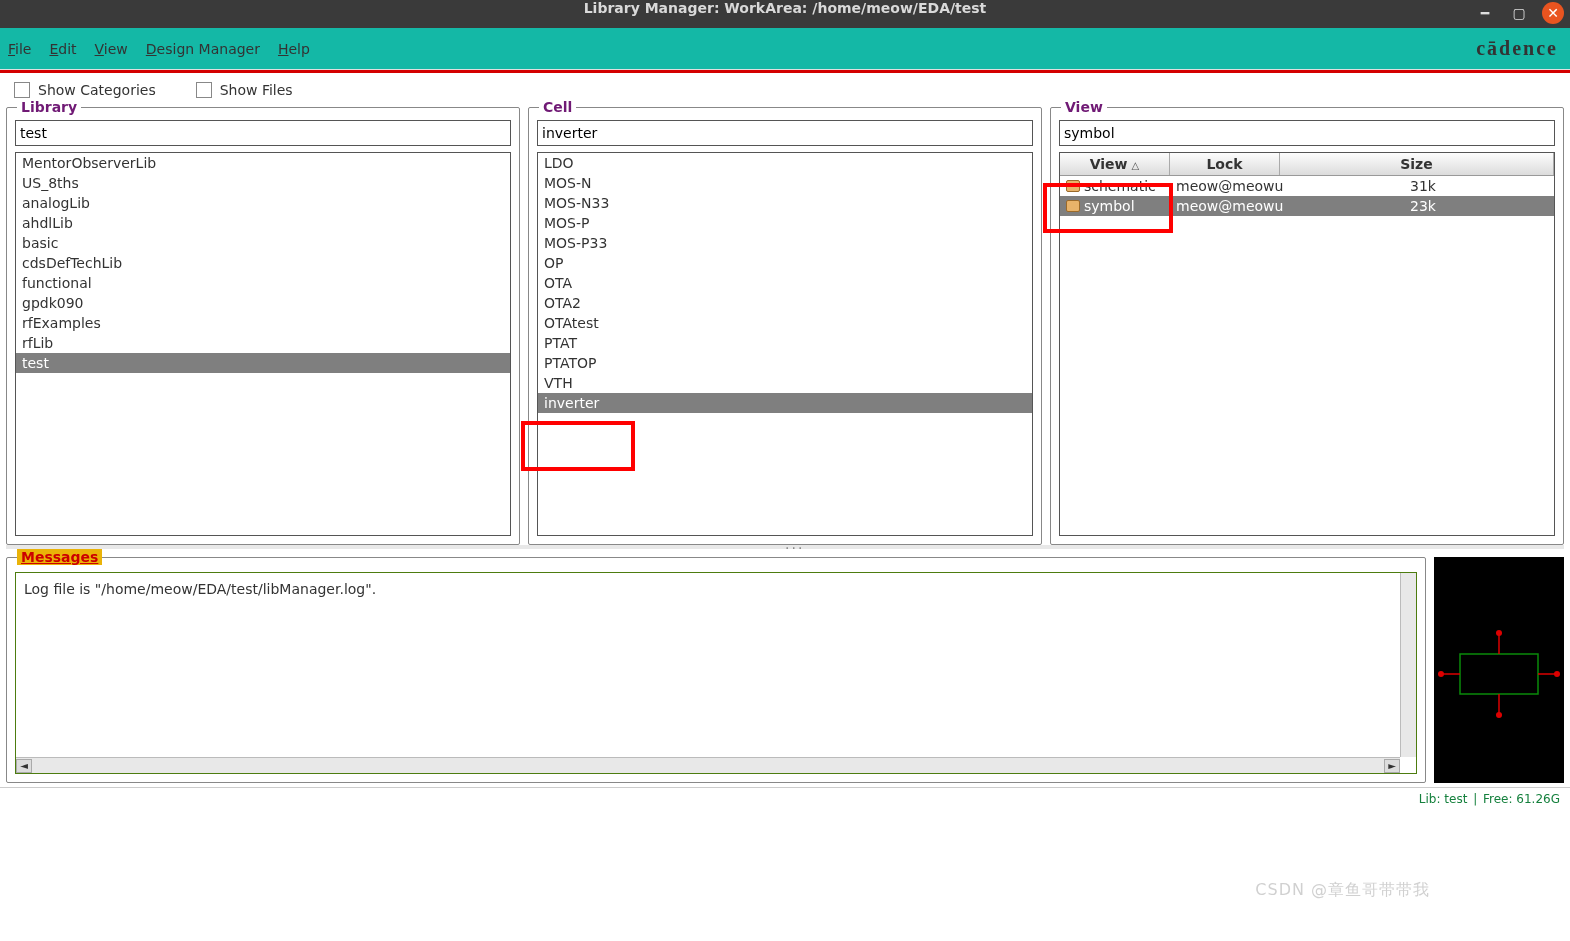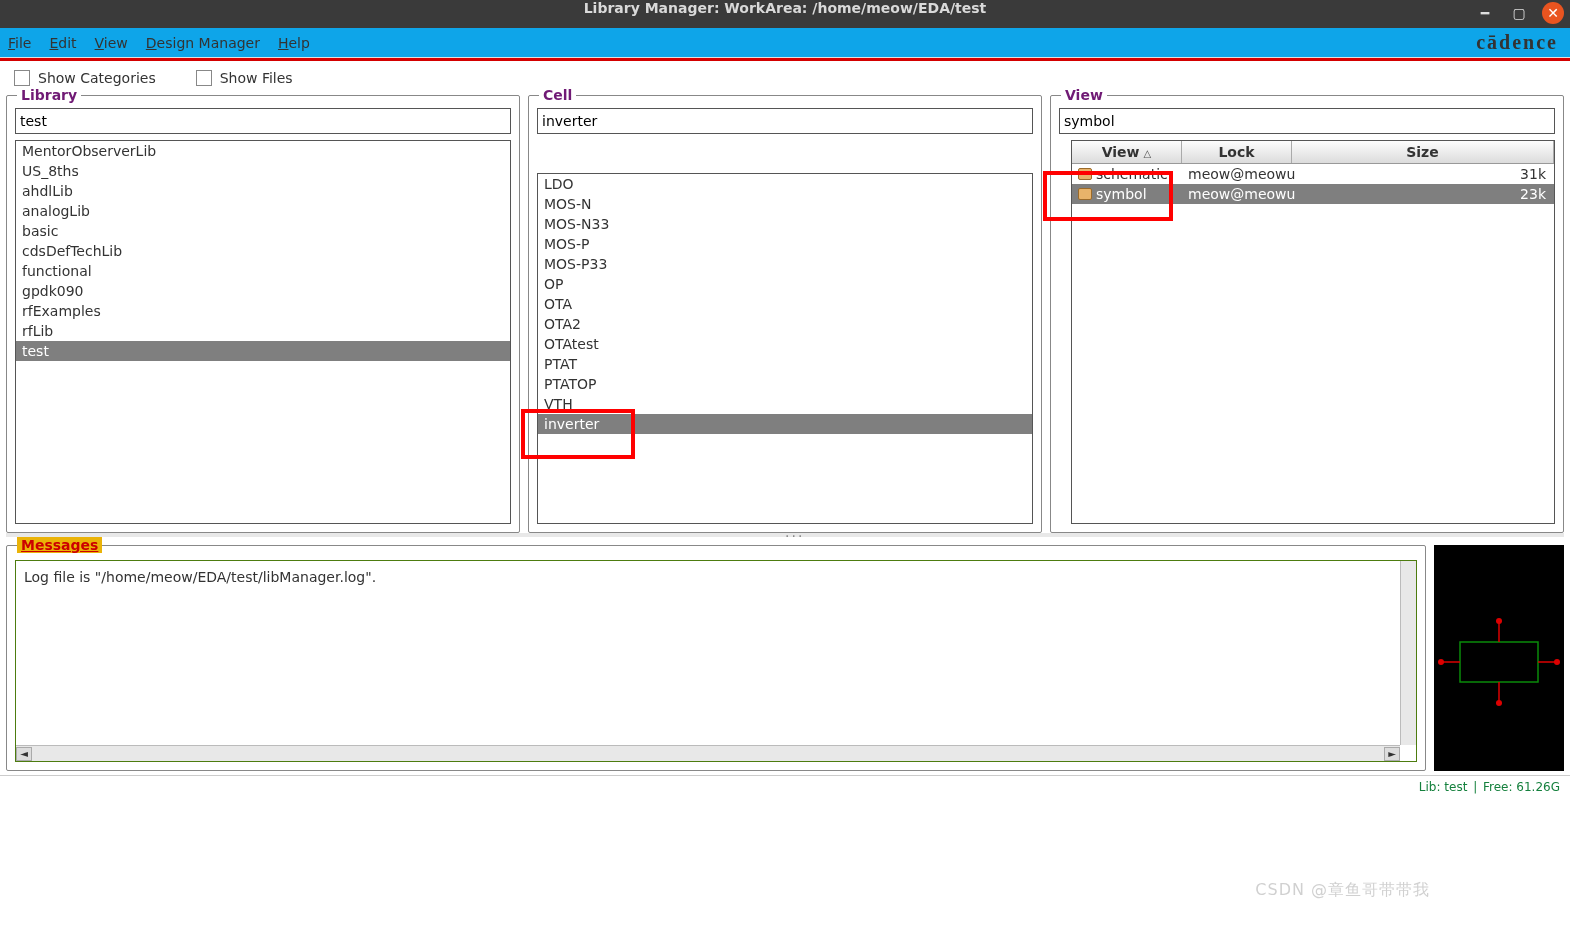--- a/index.html
+++ b/index.html
@@ -6,53 +6,53 @@
   body { margin: 0; background: #fff; font-size: 14px; color: #333; }
   .window { width: 1570px; display: flex; flex-direction: column; }
 
   
   .titlebar { height: 28px; background: #3a3a3a; color: #d9d9d9; display: flex; justify-content: center; position: relative; font-weight: bold; }
   .titlebar .controls { position: absolute; right: 6px; top: 2px; display: flex; gap: 12px; align-items: center; }
   .tbtn { width: 22px; height: 22px; display: flex; align-items: center; justify-content: center; font-size: 14px; color: #ddd; border-radius: 11px; }
   .tbtn.close { background: #e95420; color: #fff; font-weight: bold; }
 
   
-  .menubar { height: 30px; display: flex; align-items: center; padding: 0 8px; border-bottom: 1px solid #e0e0e0; background: #0ea5e9; position: relative; }
+  .menubar { height: 42px; display: flex; align-items: center; padding: 0 8px; border-bottom: 1px solid #e0e0e0; background: #14b8a6; position: relative; }
   .menuitem { margin-right: 18px; cursor: default; }
   .menuitem u { text-decoration: underline; }
   .brand { position: absolute; right: 12px; font-weight: bold; letter-spacing: 2px; font-size: 20px; color:#333; font-family: serif; }
   .redline { height: 3px; background: #d40000; }
 
   
   .optbar { height: 34px; display: flex; align-items: center; gap: 40px; padding: 0 14px; }
   .ck { display: flex; align-items: center; gap: 8px; }
   .ckbox { width: 16px; height: 16px; border: 1px solid #888; background: #fff; }
 
   
   .main { display: flex; padding: 0 6px; gap: 8px; }
   .panel { flex: 1; border: 1px solid #888; border-radius: 2px; position: relative; padding: 12px 8px 8px 8px; height: 438px; display:flex; flex-direction:column; }
   .panel .legend { position: absolute; top: -9px; left: 10px; background: #fff; padding: 0 4px; color: #701a75; font-weight: bold; font-size: 14px; }
   .filter { width: 100%; height: 26px; border: 1px solid #555; padding: 2px 4px; font-size: 14px; }
   .listbox { flex:1; margin-top: 6px; border: 1px solid #555; overflow: auto; background: #fff; }
   .listitem { padding: 2px 6px; white-space: nowrap; cursor: default; }
   .listitem.sel { background: #7f7f7f; color: #fff; }
 
   
-  .viewtable { flex:1; margin-top:6px; border:1px solid #555; background:#fff; position:relative; overflow:hidden;margin-left:12px;}
+  .viewtable { flex:1; margin-top:6px; border:1px solid #555; background:#fff; position:relative; overflow:hidden;}
   .vhead { display:flex; background: linear-gradient(#fdfdfd,#dcdcdc); border-bottom:1px solid #999;}
   .vhcell { border-right:1px solid #aaa; padding:3px 6px; font-weight:bold; text-align:center; position:relative; }
   .vhcell.view { width:110px; }
   .vhcell.lock { width:110px; }
   .vhcell.size { flex:1; }
   .sortarrow { font-size:10px; margin-left:4px; color:#555;}
   .vrow { display:flex; align-items:center; }
   .vcell { padding:2px 6px; }
   .vcell.view { width:110px; display:flex; align-items:center; gap:4px;}
   .vcell.lock { width:110px; }
-  .vcell.size { flex:1; text-align:right; padding-right:8px;padding-left:20px;}
+  .vcell.size { flex:1; text-align:center; padding-right:8px;padding-left:20px;}
   .vrow.sel { background:#7f7f7f; color:#fff; }
   .vicon { width:14px; height:12px; background:#e8b36a; border:1px solid #9b6a2a; border-radius:2px; display:inline-block;}
   
   .redbox { position:absolute; border:4px solid #f00; pointer-events:none; }
 
   
   .bottom { display:flex; padding:8px 6px 4px 6px; gap:8px; }
   .msgpanel { flex:1; border:1px solid #888; border-radius:2px; position:relative; padding:14px 8px 8px 8px; height: 226px; display:flex; flex-direction:column;}
   .msgpanel .legend { position:absolute; top:-9px; left:10px; background:#eab308; padding:0 4px; color:#c00; font-weight:bold;text-decoration:underline; }
   .msgbox { flex:1; border:1px solid #4d7c0f; background:#fff; padding:8px; overflow:auto; position:relative;}
@@ -104,33 +104,33 @@
   </div>
 
   <div class="main">
 
     <div class="panel">
       <div class="legend">Library</div>
       <input class="filter" value="test" style="">
       <div class="listbox" id="lib-list">
           <div class="listitem">MentorObserverLib</div>
           <div class="listitem">US_8ths</div>
+          <div class="listitem">analogLib</div>
           <div class="listitem">ahdlLib</div>
-          <div class="listitem">analogLib</div>
           <div class="listitem">basic</div>
           <div class="listitem">cdsDefTechLib</div>
           <div class="listitem">functional</div>
           <div class="listitem">gpdk090</div>
           <div class="listitem">rfExamples</div>
           <div class="listitem">rfLib</div>
           <div class="listitem sel">test</div>
         </div>
     </div>
 
-    <div class="panel" style="position:relative;gap:33px;">
+    <div class="panel" style="position:relative;">
       <div class="legend">Cell</div>
       <input class="filter" value="inverter" style="">
       <div class="listbox" id="cell-list" style="position:relative;">
           <div class="listitem">LDO</div>
           <div class="listitem">MOS-N</div>
           <div class="listitem">MOS-N33</div>
           <div class="listitem">MOS-P</div>
           <div class="listitem">MOS-P33</div>
           <div class="listitem">OP</div>
           <div class="listitem">OTA</div>

